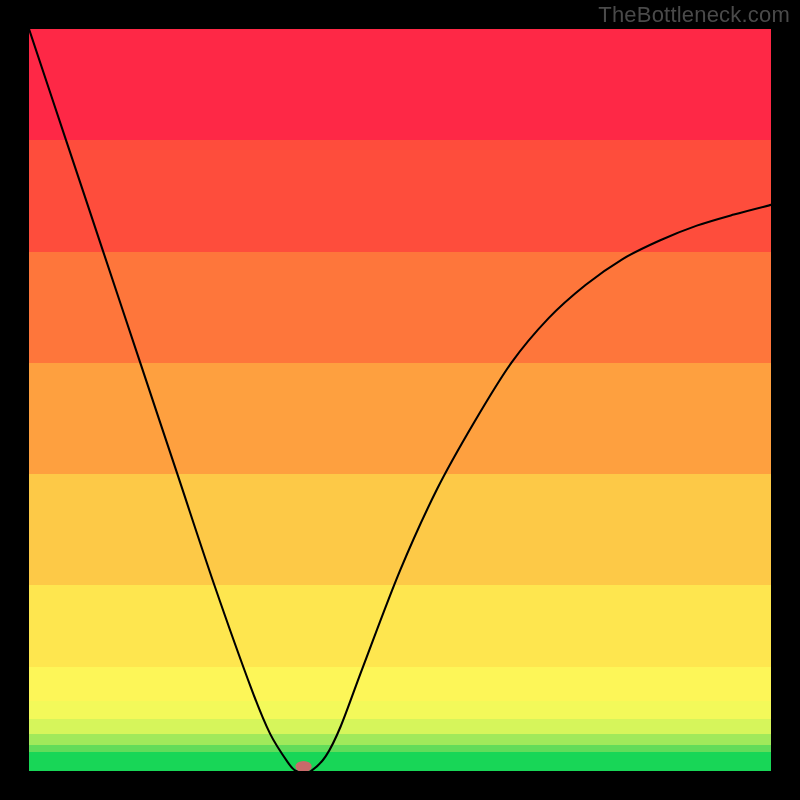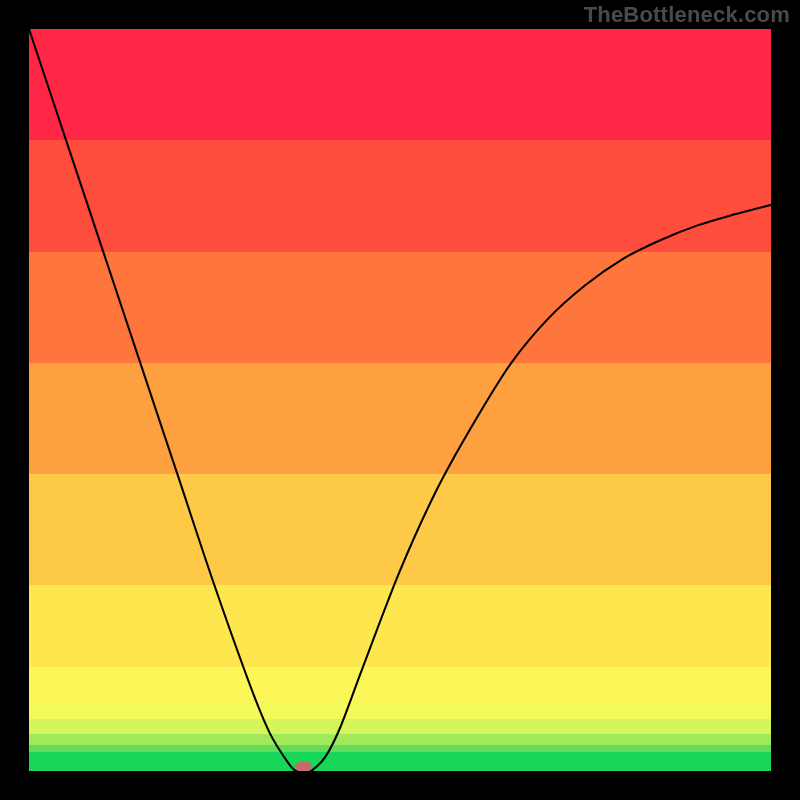--- a/index.html
+++ b/index.html
@@ -16,21 +16,21 @@
     width: 800px;
     height: 800px;
     background: #000;
   }
   .watermark {
     position: absolute;
     top: 2px;
     right: 10px;
     color: #4a4a4a;
     font-size: 22px;
-    font-weight: 700;
+    font-weight: 400;
     letter-spacing: 0.2px;
     z-index: 10;
   }
   svg.plot {
     position: absolute;
     left: 29px;
     top: 29px;
     width: 742px;
     height: 742px;
     display: block;

